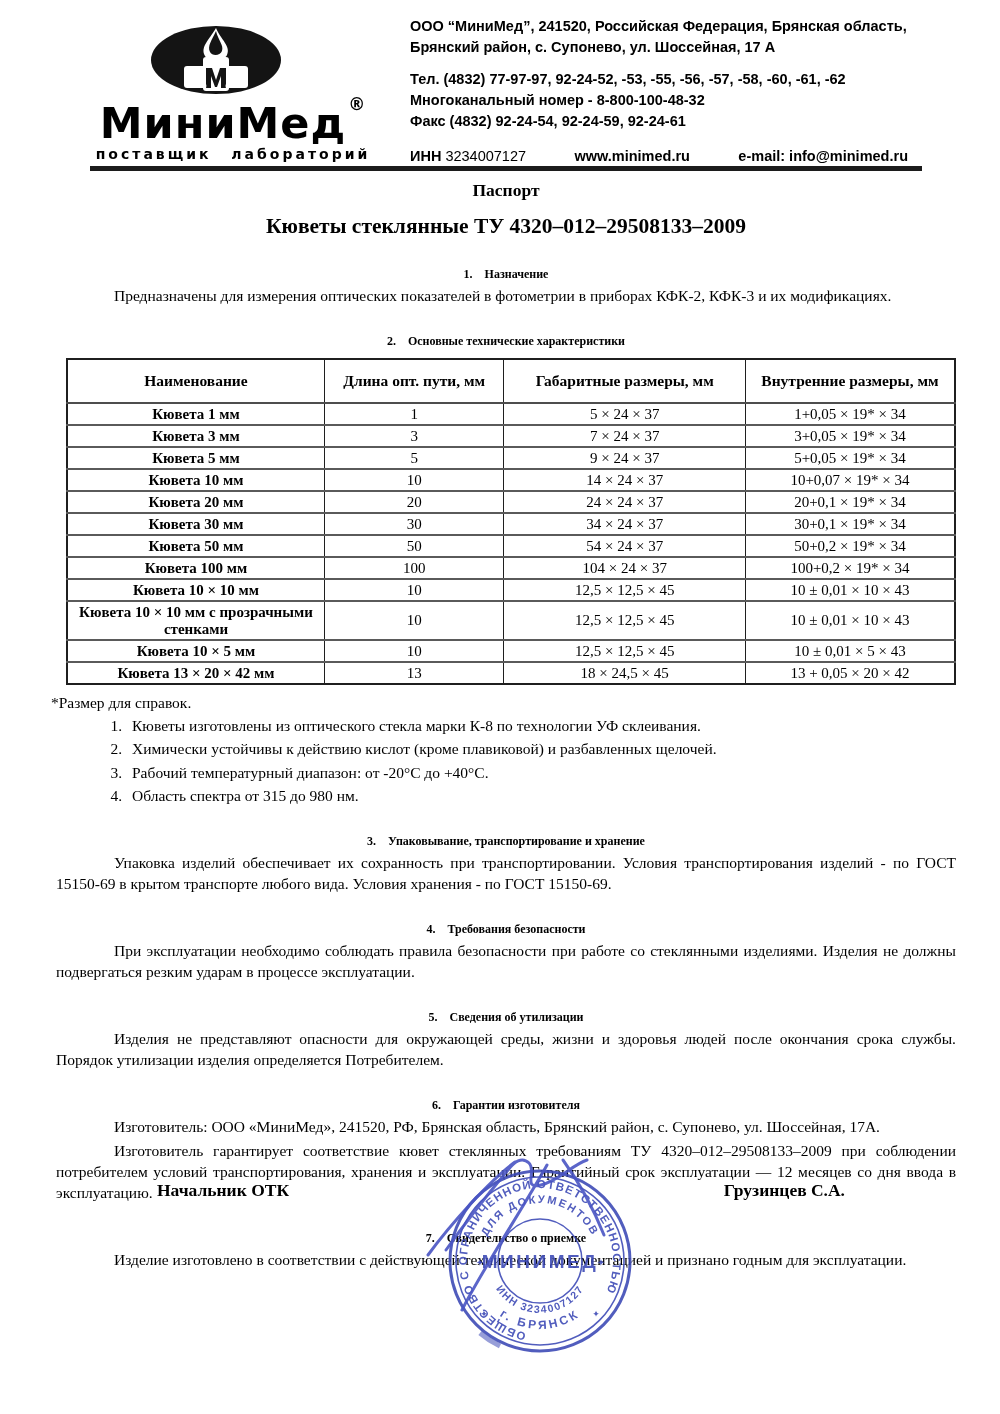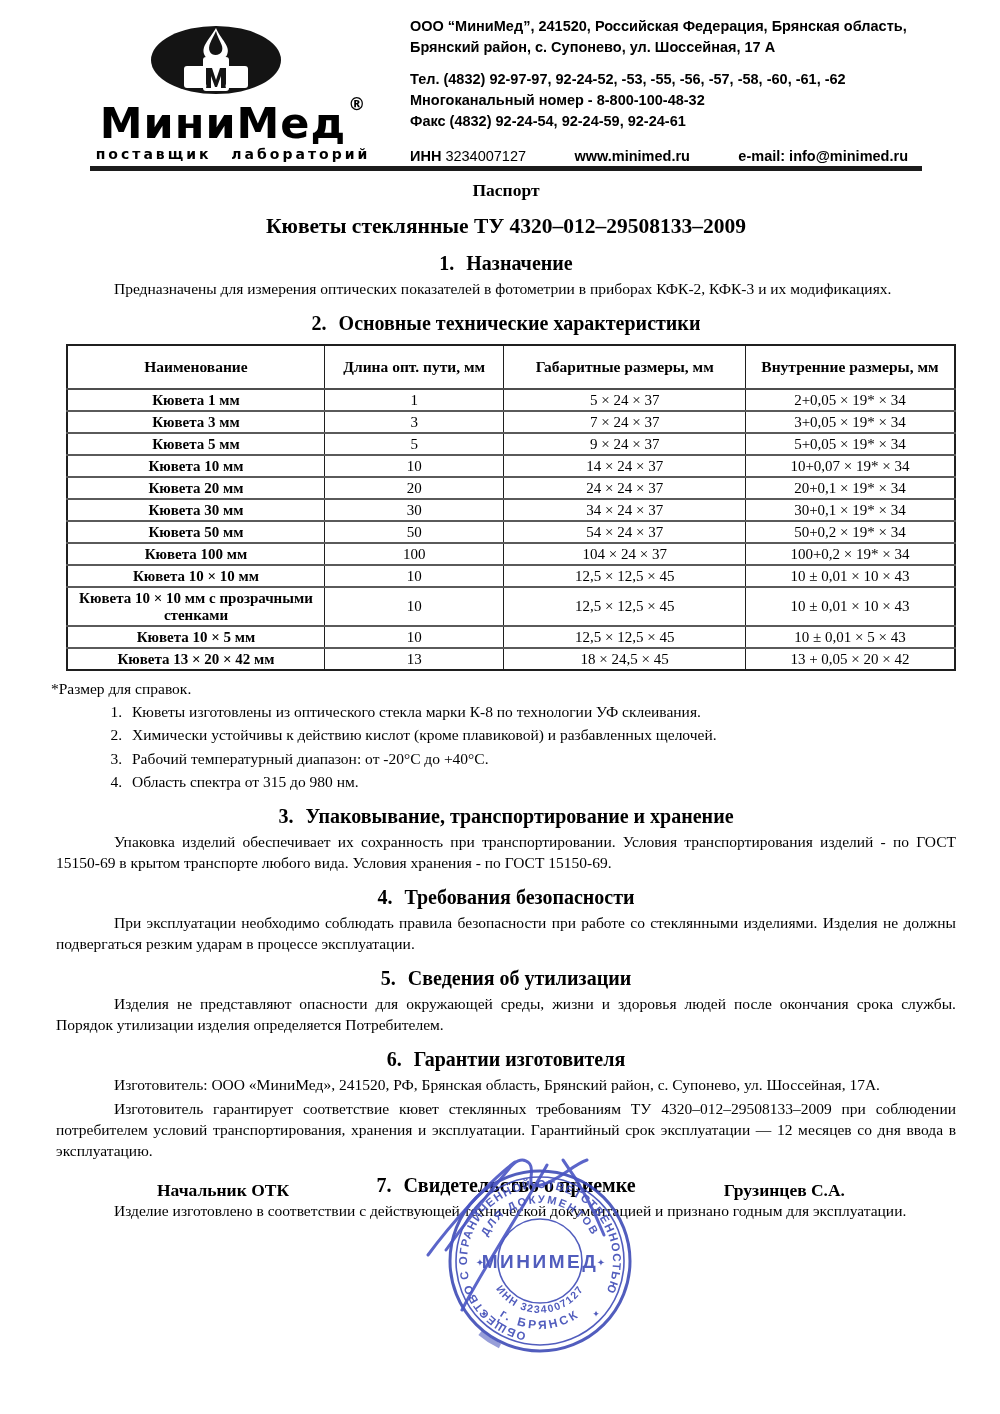--- a/index.html
+++ b/index.html
@@ -19,21 +19,21 @@
              font-family:"Liberation Sans",sans-serif;font-weight:bold;
              font-size:14.5px;line-height:21px;}
   .hdr-block{margin:0 0 11px;}
   .hdr-bottom{display:flex;justify-content:space-between;width:498px;margin-top:14px;}
   .hdr-bottom .inn-num{font-weight:normal;}
   .rule{position:absolute;left:90px;top:166px;width:832px;height:5px;background:#1c1c1c;}
   
   .content{position:absolute;left:56px;top:176px;width:900px;}
   .doc-type{font-size:17.5px;font-weight:bold;text-align:center;margin:4px 0 0;}
   .doc-title{font-size:21.5px;font-weight:bold;text-align:center;margin:13px 0 7px;}
-  .sec-h{text-align:center;font-weight:bold;font-size:20px;margin:13px 0 2px;}
+  .sec-h{text-align:center;font-weight:bold;font-size:12px;margin:28px 0 2px;}
   .sec-h .num{margin-right:12px;}
   p.body{margin:3px 0;text-align:justify;text-indent:58px;font-size:15.5px;line-height:21px;}
   
   table.spec{border-collapse:collapse;margin:9px 0 8px 10px;width:890px;
              border:2px solid #1f1f1f;}
   table.spec th{font-size:15.5px;font-weight:bold;padding:12px 3px;
                 border-left:1.5px solid #1f1f1f;border-bottom:2.5px solid #4d4d4d;}
   table.spec td{font-size:15px;text-align:center;padding:1.5px 3px;
                 border-left:1.5px solid #1f1f1f;border-bottom:2px solid #5a5a5a;}
   table.spec tr:last-child td{border-bottom:none;}
@@ -70,21 +70,21 @@
     <div class="brand"><span>МиниМед</span><span class="reg">®</span></div>
     <div class="tagline">поставщик лабораторий</div>
   </div>
 
   <div class="hdr-right">
     <div class="hdr-block">
         <div>ООО “МиниМед”, 241520, Российская Федерация, Брянская область,</div>
         <div>Брянский район, с. Супонево, ул. Шоссейная, 17 А</div>
       </div>
     <div class="hdr-block">
-        <div>Тел. (4832) 92-97-97, 92-24-52, -53, -55, -56, -57, -58, -60, -61, -62</div>
+        <div>Тел. (4832) 77-97-97, 92-24-52, -53, -55, -56, -57, -58, -60, -61, -62</div>
         <div>Многоканальный номер - 8-800-100-48-32</div>
         <div>Факс (4832) 92-24-54, 92-24-59, 92-24-61</div>
       </div>
     <div class="hdr-bottom">
       <span><span>ИНН</span> <span class="inn-num">3234007127</span></span>
       <span>www.minimed.ru</span>
       <span>e-mail: info@minimed.ru</span>
     </div>
   </div>
 
@@ -112,21 +112,21 @@
           <th>Длина опт. пути, мм</th>
           <th>Габаритные размеры, мм</th>
           <th>Внутренние размеры, мм</th>
         </tr>
       </thead>
       <tbody>
           <tr>
             <td class="rowname">Кювета 1 мм</td>
             <td>1</td>
             <td>5 × 24 × 37</td>
-            <td>2+0,05 × 19* × 34</td>
+            <td>1+0,05 × 19* × 34</td>
           </tr>
           <tr>
             <td class="rowname">Кювета 3 мм</td>
             <td>3</td>
             <td>7 × 24 × 37</td>
             <td>3+0,05 × 19* × 34</td>
           </tr>
           <tr>
             <td class="rowname">Кювета 5 мм</td>
             <td>5</td>

